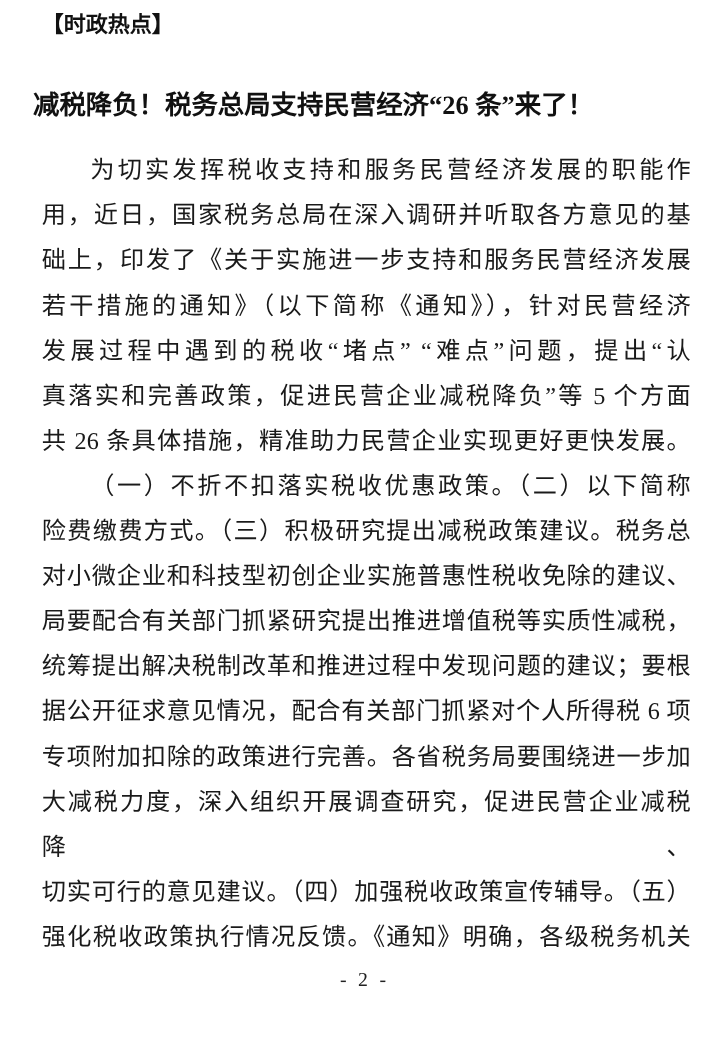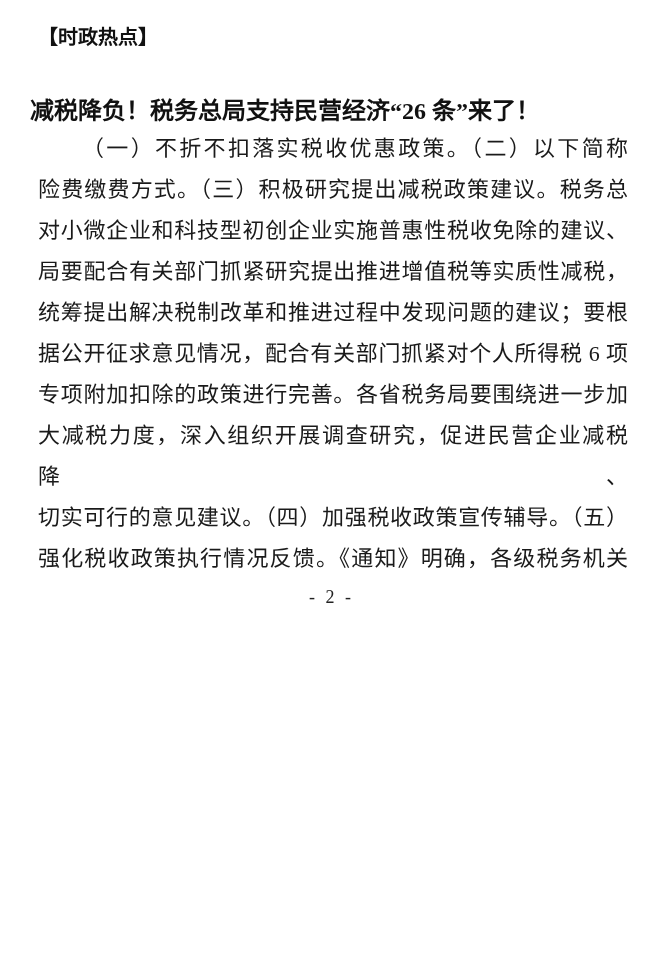--- a/index.html
+++ b/index.html
@@ -12,21 +12,21 @@
     height: 957px;
     overflow: hidden;
     color: #1a1a1a;
     font-family: "Liberation Serif", "DejaVu Serif", serif;
   }
   .page {
     position: relative;
     width: 660px;
     height: 875px;
     box-sizing: border-box;
-    padding-top: 24px;
+    padding-top: 10px;
     background: #ffffff;
   }
   .category-tag {
     margin-left: 38px;
     font-family: "Liberation Sans", "DejaVu Sans", sans-serif;
     font-weight: bold;
     font-size: 20px;
     line-height: 26px;
     color: #111111;
   }
@@ -78,20 +78,29 @@
 <body>
 
 <div class="page">
 
   <div class="category-tag">【时政热点】</div>
 
   <h1 class="article-title">减税降负！税务总局支持民营经济“26 条”来了！</h1>
 
   <div class="content">
 
+    <div class="para first">
+        <p class="line indent">为切实发挥税收支持和服务民营经济发展的职能作</p>
+        <p class="line">用，近日，国家税务总局在深入调研并听取各方意见的基</p>
+        <p class="line">础上，印发了《关于实施进一步支持和服务民营经济发展</p>
+        <p class="line">若干措施的通知》（以下简称《通知》），针对民营经济</p>
+        <p class="line">发展过程中遇到的税收“堵点” “难点”问题，提出“认</p>
+        <p class="line">真落实和完善政策，促进民营企业减税降负”等 5 个方面</p>
+        <p class="line">共 26 条具体措施，精准助力民营企业实现更好更快发展。</p>
+      </div>
 
 
     <div class="para">
         <p class="line indent">（一）不折不扣落实税收优惠政策。（二）以下简称</p>
         <p class="line">险费缴费方式。（三）积极研究提出减税政策建议。税务总</p>
         <p class="line">对小微企业和科技型初创企业实施普惠性税收免除的建议、</p>
         <p class="line">局要配合有关部门抓紧研究提出推进增值税等实质性减税，</p>
         <p class="line">统筹提出解决税制改革和推进过程中发现问题的建议；要根</p>
         <p class="line">据公开征求意见情况，配合有关部门抓紧对个人所得税 6 项</p>
         <p class="line">专项附加扣除的政策进行完善。各省税务局要围绕进一步加</p>

